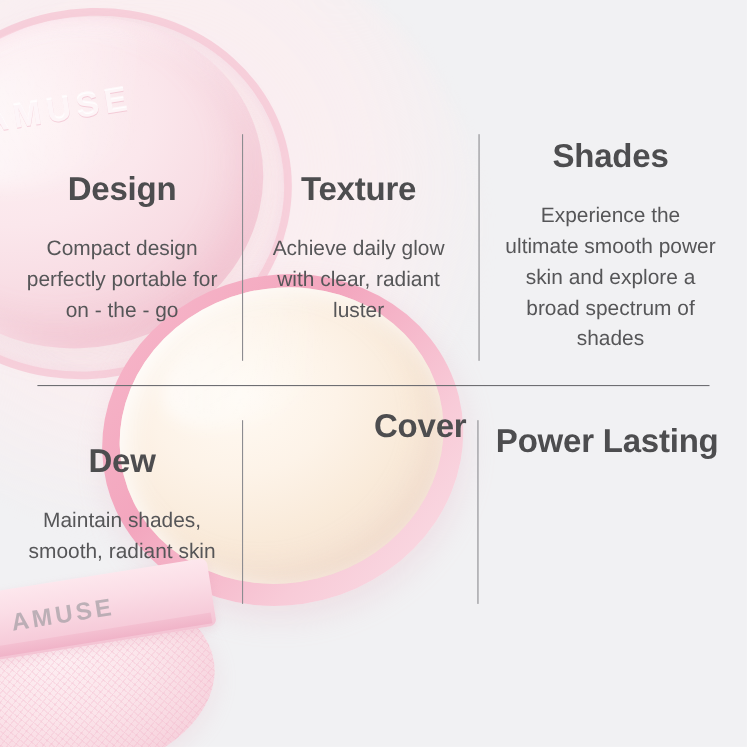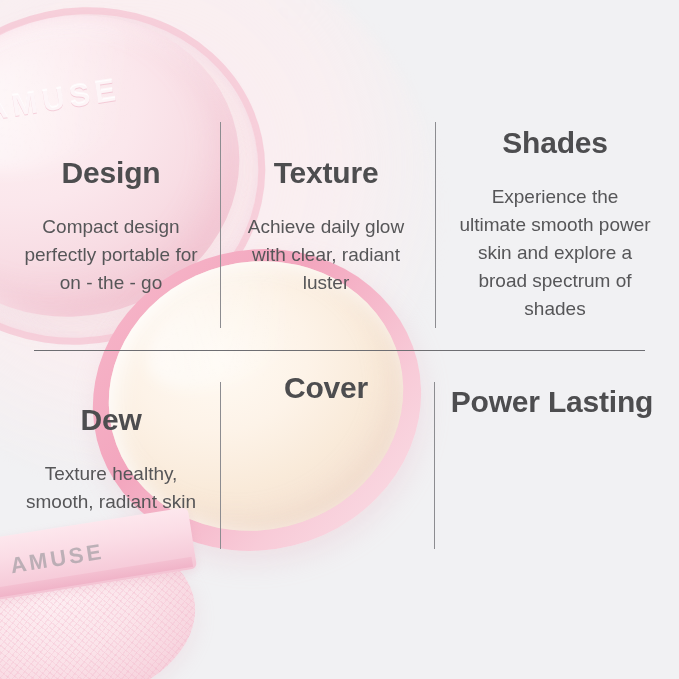--- a/index.html
+++ b/index.html
@@ -246,21 +246,21 @@
     margin: 16px;
   }
 
   
   #cell-design  { left: 6px;   top: 157px; width: 210px; }
   #cell-texture { left: 228px; top: 157px; width: 196px; }
   #cell-shades  { left: 442px; top: 127px; width: 226px; align-items: center; }
 
   
   #cell-dew     { left: 6px;   top: 404px; width: 210px; }
-  #cell-cover   { left: 228px; top: 372px; width: 196px; }
+  #cell-cover   { left: 228px; top: 372px; width: 196px; align-items: flex-end; }
   #cell-power   { left: 432px; top: 386px; width: 240px; }
 
   
   .divider-v {
     position: absolute;
     width: 1px;
     background: #8c8c90;
   }
   #div-top-1    { left: 220px; top: 122px; height: 206px; }
   #div-top-2    { left: 435px; top: 122px; height: 206px; }
@@ -312,21 +312,21 @@
       <div class="desc">Compact design perfectly portable for on - the - go</div>
     </div>
 
     <div class="cell" id="cell-shades">
       <div class="title">Shades</div>
       <div class="desc">Experience the ultimate smooth power skin and explore a broad spectrum of shades</div>
     </div>
 
     <div class="cell" id="cell-dew">
       <div class="title">Dew</div>
-      <div class="desc">Texture healthy, smooth, radiant skin</div>
+      <div class="desc">Maintain shades, smooth, radiant skin</div>
     </div>
 
     <div class="cell" id="cell-cover">
       <div class="title">Cover</div>
     </div>
 
     <div class="cell" id="cell-power">
       <div class="title">Power Lasting</div>
     </div>
 

